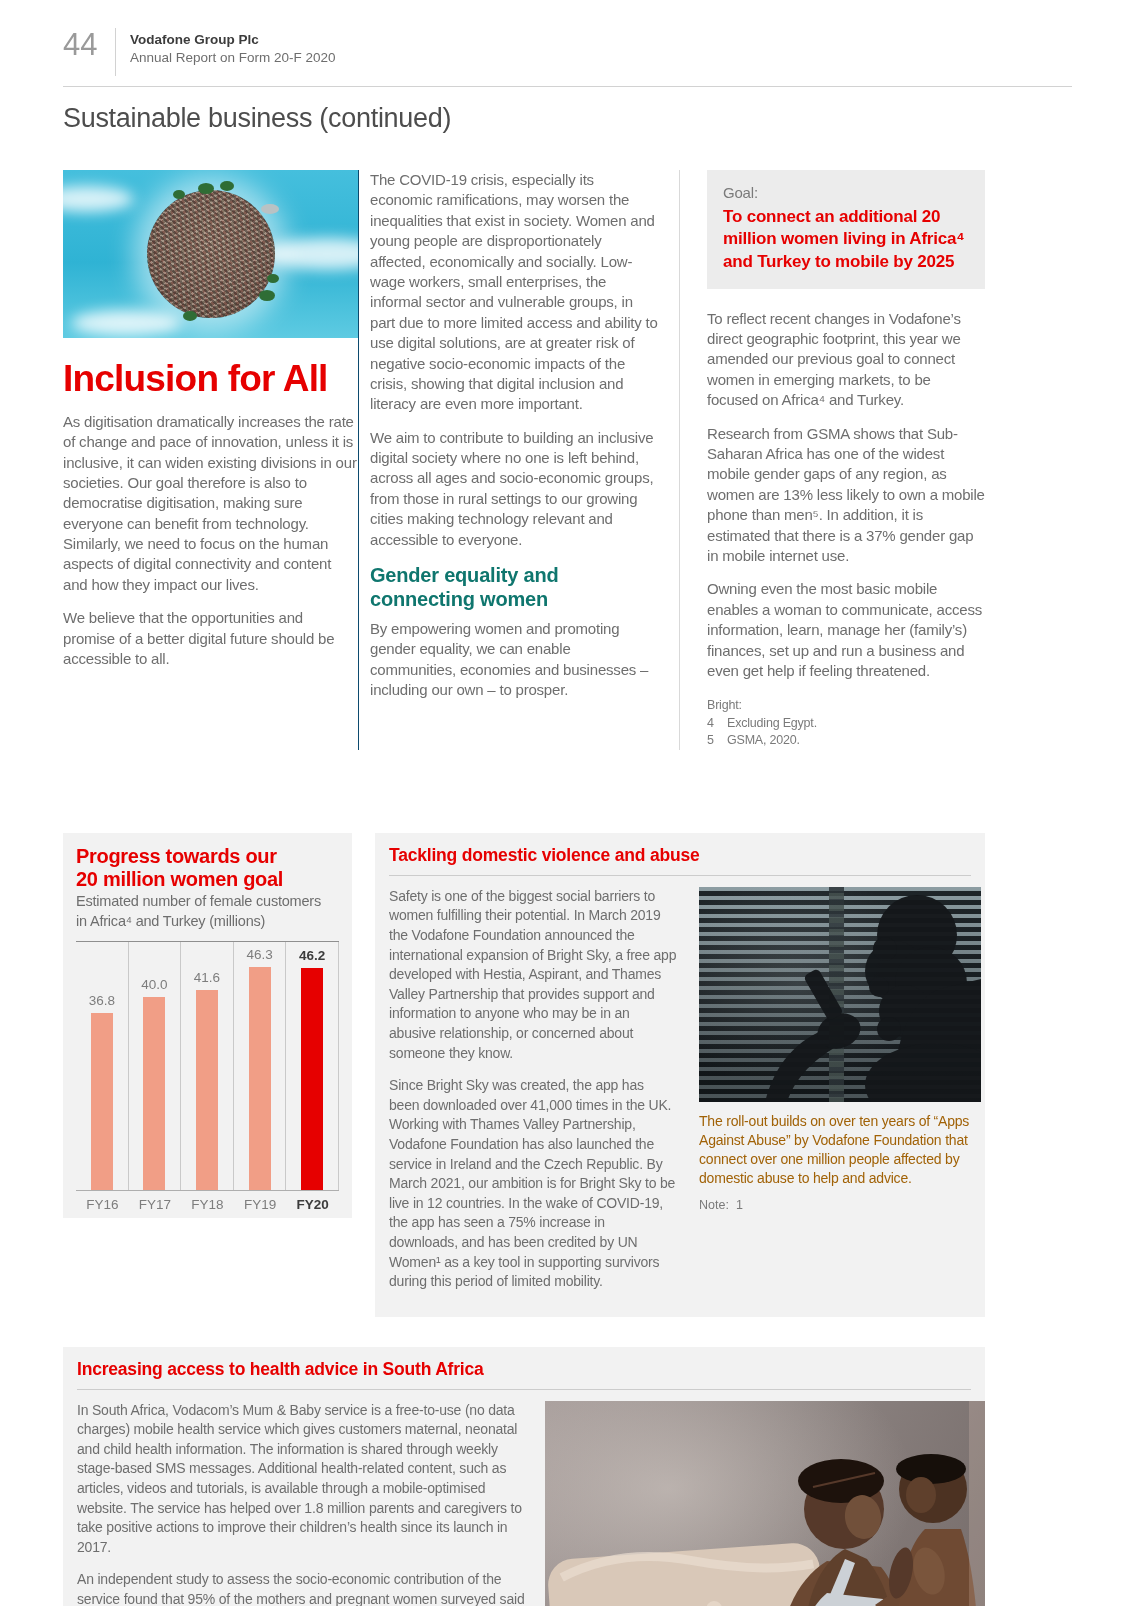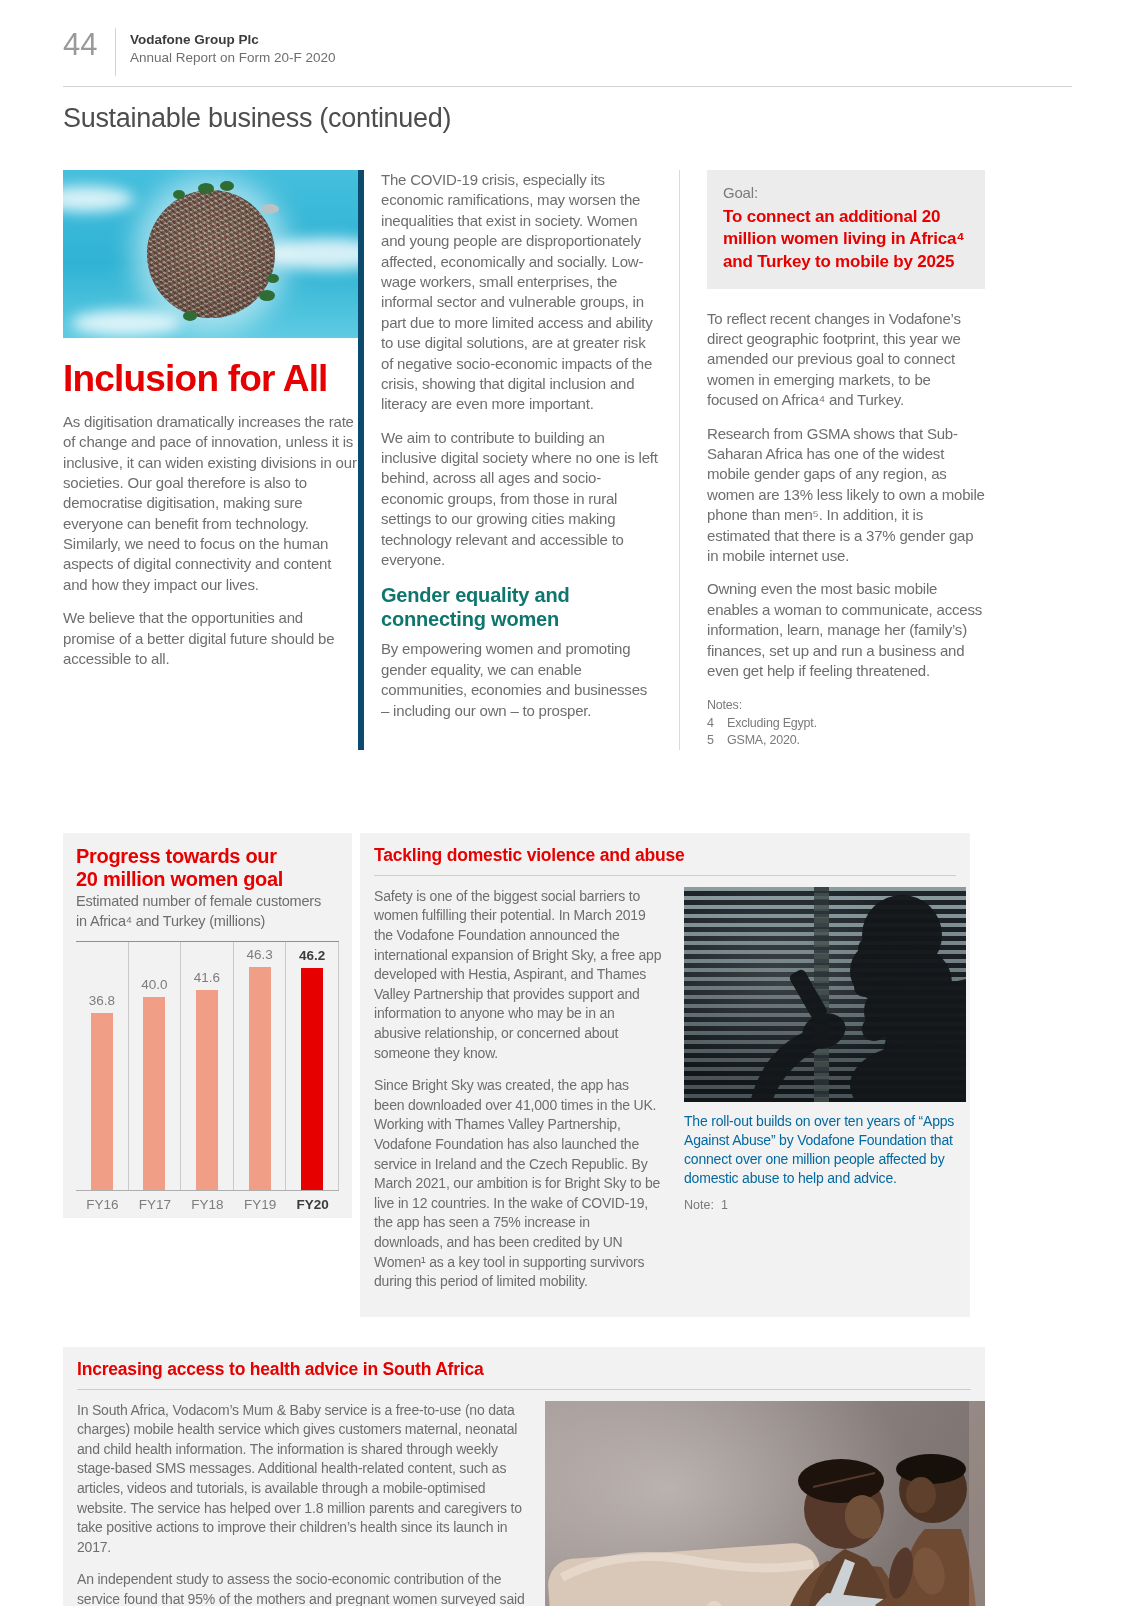--- a/index.html
+++ b/index.html
@@ -13,21 +13,21 @@
   .hv{width:1px;background:#d2d2d2;height:48px;margin:0 14px 0 0;}
   .hmeta{padding-top:3px;}
   .co{font-size:13.5px;font-weight:bold;color:#3c3c3c;line-height:1.3;}
   .rep{font-size:13.5px;color:#6e6e6e;line-height:1.3;}
   .hrule{width:1009px;height:1px;background:#d2d2d2;margin-top:10px;}
   h1{font-size:27px;font-weight:400;color:#4d4d4d;margin:16px 0 0 0;letter-spacing:-0.3px;}
 
   
   .cols{display:grid;grid-template-columns:295px 322px 305px;margin-top:36px;min-height:540px;}
   .col{font-size:15px;line-height:1.36;color:#6e6e6e;letter-spacing:-0.2px;}
-  .col2{border-left:6px solid #0c4a6e;border-right:1px solid #d9d9d9;padding:0 20px 0 17px;}
+  .col2{border-left:1px solid #0c4a6e;border-right:1px solid #d9d9d9;padding:0 20px 0 11px;}
   .col3{padding-left:27px;}
   h2{font-size:37px;color:#e60000;margin:22px 0 14px 0;letter-spacing:-0.8px;line-height:1.02;}
   h3{font-size:20px;color:#0f766e;margin:8px 0 8px 0;line-height:1.2;}
 
   
   .hero{width:295px;height:168px;position:relative;overflow:hidden;background:linear-gradient(180deg,#45bfdd 0%,#2fb3d4 55%,#5ecbe2 100%);}
   .cloud{position:absolute;background:rgba(255,255,255,.8);border-radius:50%;filter:blur(7px);}
   .c1{width:95px;height:26px;left:-24px;top:16px;}
   .c2{width:130px;height:32px;right:-34px;top:68px;}
   .c3{width:110px;height:26px;left:8px;bottom:2px;}
@@ -50,42 +50,42 @@
   
   .goalbox{background:#ececec;padding:13px 16px 16px 16px;margin-bottom:20px;}
   .goal-label{font-size:15px;color:#7a7a7a;margin-bottom:3px;}
   .goal-text{font-size:17px;font-weight:bold;color:#e60000;line-height:1.3;letter-spacing:-0.2px;}
 
   .notes{margin-top:16px;font-size:12.5px;color:#7a7a7a;line-height:1.4;}
   .nrow{display:flex;}
   .nrow .nn{width:20px;flex:none;}
 
   
-  .mid{display:flex;gap:8px;margin-top:83px;}
+  .mid{display:flex;gap:23px;margin-top:83px;}
   .panel{background:#f2f2f2;box-sizing:border-box;}
   .chartp{width:289px;height:385px;padding:12px 13px;}
   .ct{font-size:20px;font-weight:bold;color:#e60000;line-height:1.18;letter-spacing:-0.3px;}
   .cs{font-size:14.5px;color:#6e6e6e;line-height:1.35;letter-spacing:-0.2px;}
   .cs:first-of-type{margin-top:7px;}
   .plot{height:248px;display:flex;border-top:1px solid #8f8f8f;border-bottom:1px solid #aeaeae;margin-top:10px;}
   .cell{flex:1;position:relative;border-right:1px solid #c9c9c9;}
   .bar{position:absolute;bottom:0;left:50%;transform:translateX(-50%);width:22px;}
   .val{position:absolute;left:50%;transform:translateX(-50%);font-size:13.5px;color:#7d7d7d;white-space:nowrap;}
   .val.hl{font-weight:bold;color:#3c3c3c;}
   .xlabels{display:flex;margin-top:6px;}
   .xc{flex:1;text-align:center;font-size:13.5px;color:#7d7d7d;}
   .xc.hl{font-weight:bold;color:#3c3c3c;}
 
   .tackp{width:610px;min-height:385px;padding:12px 14px;}
   .ph{font-size:17.5px;font-weight:bold;color:#e60000;letter-spacing:-0.2px;}
   .phr{height:1px;background:#cccccc;margin:9px 0 11px 0;}
   .tcols{display:flex;}
   .tleft{width:288px;flex:none;font-size:14px;line-height:1.4;color:#6e6e6e;letter-spacing:-0.2px;padding-right:8px;}
   .tright{width:282px;flex:none;margin-left:14px;}
-  .cap{font-size:14px;line-height:1.36;color:#0369a1;letter-spacing:-0.2px;margin:10px 0 0 0;}
+  .cap{font-size:14px;line-height:1.36;color:#a16207;letter-spacing:-0.2px;margin:10px 0 0 0;}
   .note{display:flex;font-size:12.5px;color:#7a7a7a;line-height:1.4;margin-top:9px;}
   .note .nl{width:37px;flex:none;}
   .note .nn{width:17px;flex:none;}
 
   
   .blinds{width:282px;height:215px;position:relative;overflow:hidden;
     background:
       linear-gradient(180deg, rgba(10,14,16,.18), rgba(5,8,10,.58) 88%),
       radial-gradient(ellipse at 35% 45%, rgba(215,230,235,.30), rgba(0,0,0,0) 62%),
       repeating-linear-gradient(180deg,#a9bcc2 0 4px,#232a2e 4px 9px);}
@@ -148,21 +148,21 @@
 
     <div class="col col3">
       <div class="goalbox">
         <div class="goal-label">Goal:</div>
         <div class="goal-text">To connect an additional 20 million women living in Africa⁴ and Turkey to mobile by 2025</div>
       </div>
       <p>To reflect recent changes in Vodafone’s direct geographic footprint, this year we amended our previous goal to connect women in emerging markets, to be focused on Africa⁴ and Turkey.</p>
       <p>Research from GSMA shows that Sub-Saharan Africa has one of the widest mobile gender gaps of any region, as women are 13% less likely to own a mobile phone than men⁵. In addition, it is estimated that there is a 37% gender gap in mobile internet use.</p>
       <p>Owning even the most basic mobile enables a woman to communicate, access information, learn, manage her (family’s) finances, set up and run a business and even get help if feeling threatened.</p>
       <div class="notes">
-        <div>Notes:</div>
+        <div>Bright:</div>
         <div class="nrow">
             <span class="nn">4</span>
             <span>Excluding Egypt.</span>
           </div>
         <div class="nrow">
             <span class="nn">5</span>
             <span>GSMA, 2020.</span>
           </div>
       </div>
     </div>

